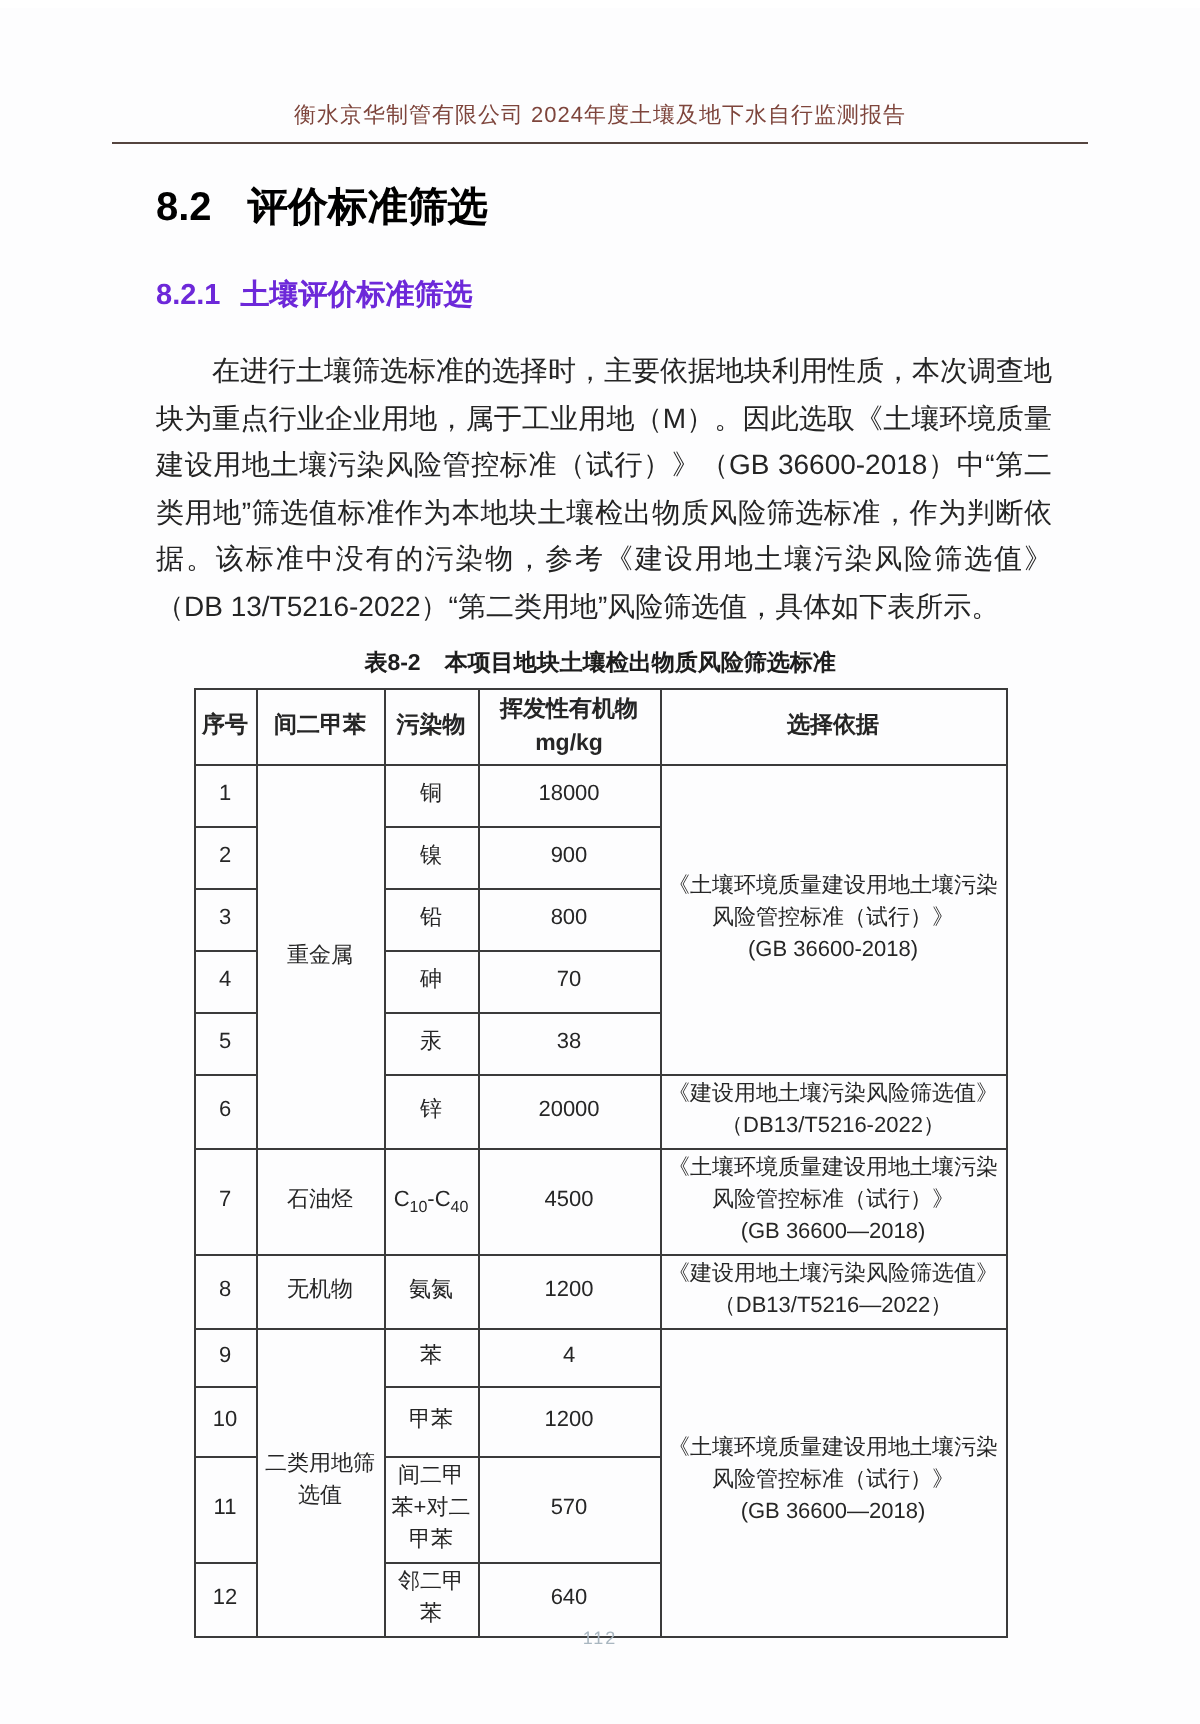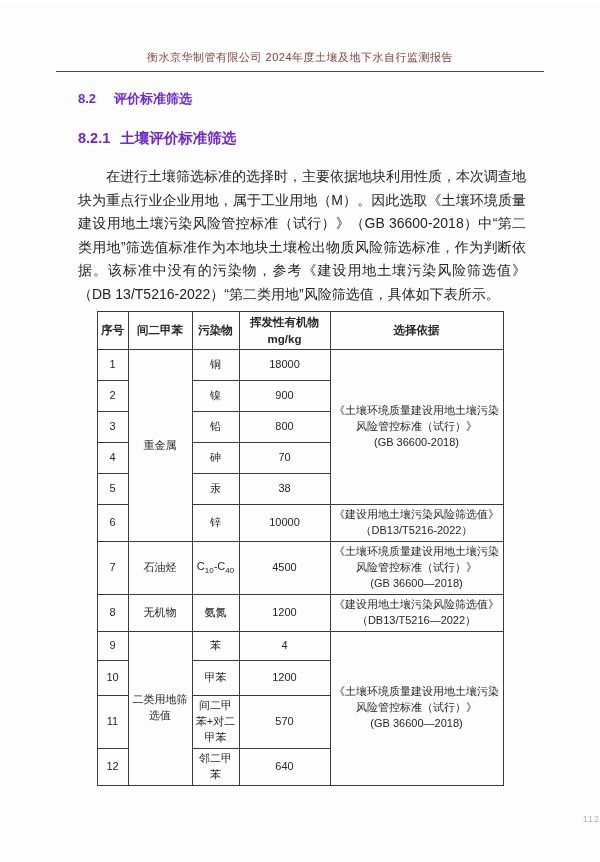--- a/index.html
+++ b/index.html
@@ -22,23 +22,23 @@
     padding-bottom: 6px;
   }
   .doc-header-text {
     font-size: 11px;
     color: #7e453c;
     letter-spacing: 0.5px;
   }
   
   .h-section {
     margin: 18px 0 0 78px;
-    font-size: 13px;
+    font-size: 20px;
     font-weight: bold;
-    color: #6d28d9;
+    color: #000000;
   }
   .h-section .sec-num { margin-right: 18px; }
   .h-subsection {
     margin: 21px 0 0 78px;
     font-size: 14.5px;
     font-weight: bold;
     color: #6d28d9;
   }
   .h-subsection .sec-num { margin-right: 10px; }
   
@@ -88,21 +88,21 @@
   tr.r-10    { height: 35px; }
   tr.r-11    { height: 46px; }
   tr.r-12    { height: 34px; }
   td.ref-cell { font-size: 10.8px; white-space: pre-line; line-height: 1.5; }
   td.formula sub { font-size: 8px; }
   
   .page-number {
     position: absolute;
     bottom: 42px;
     left: 0; right: 0;
-    text-align: right;
+    text-align: center;
     font-size: 9px;
     color: #a9b6c0;
     letter-spacing: 1px;
   }
 </style>
 </head>
 <body>
 
 <div class="page">
 
@@ -113,20 +113,23 @@
   <div class="h-section">
     <span class="sec-num">8.2</span><span>评价标准筛选</span>
   </div>
 
   <div class="h-subsection">
     <span class="sec-num">8.2.1</span><span>土壤评价标准筛选</span>
   </div>
 
   <p class="body-para">在进行土壤筛选标准的选择时，主要依据地块利用性质，本次调查地块为重点行业企业用地，属于工业用地（M）。因此选取《土壤环境质量 建设用地土壤污染风险管控标准（试行）》（GB 36600-2018）中“第二类用地”筛选值标准作为本地块土壤检出物质风险筛选标准，作为判断依据。该标准中没有的污染物，参考《建设用地土壤污染风险筛选值》（DB 13/T5216-2022）“第二类用地”风险筛选值，具体如下表所示。</p>
 
+  <div class="tbl-caption">
+    <span class="cap-label">表8-2</span><span>本项目地块土壤检出物质风险筛选标准</span>
+  </div>
 
   <table class="screening">
     <colgroup>
       <col style="width:31px">
       <col style="width:64px">
       <col style="width:47px">
       <col style="width:91px">
       <col style="width:173px">
     </colgroup>
     <tbody>
@@ -166,21 +169,21 @@
         <td>70</td>
       </tr>
       <tr class="r-std">
         <td>5</td>
         <td>汞</td>
         <td>38</td>
       </tr>
       <tr class="r-std">
         <td>6</td>
         <td>锌</td>
-        <td>10000</td>
+        <td>20000</td>
         <td class="ref-cell">《建设用地土壤污染风险筛选值》
 （DB13/T5216-2022）</td>
       </tr>
 
       <tr class="r-7">
         <td>7</td>
         <td>石油烃</td>
         <td class="formula"><span>C</span><sub>10</sub><span>-C</span><sub>40</sub></td>
         <td>4500</td>
         <td class="ref-cell">《土壤环境质量建设用地土壤污染

